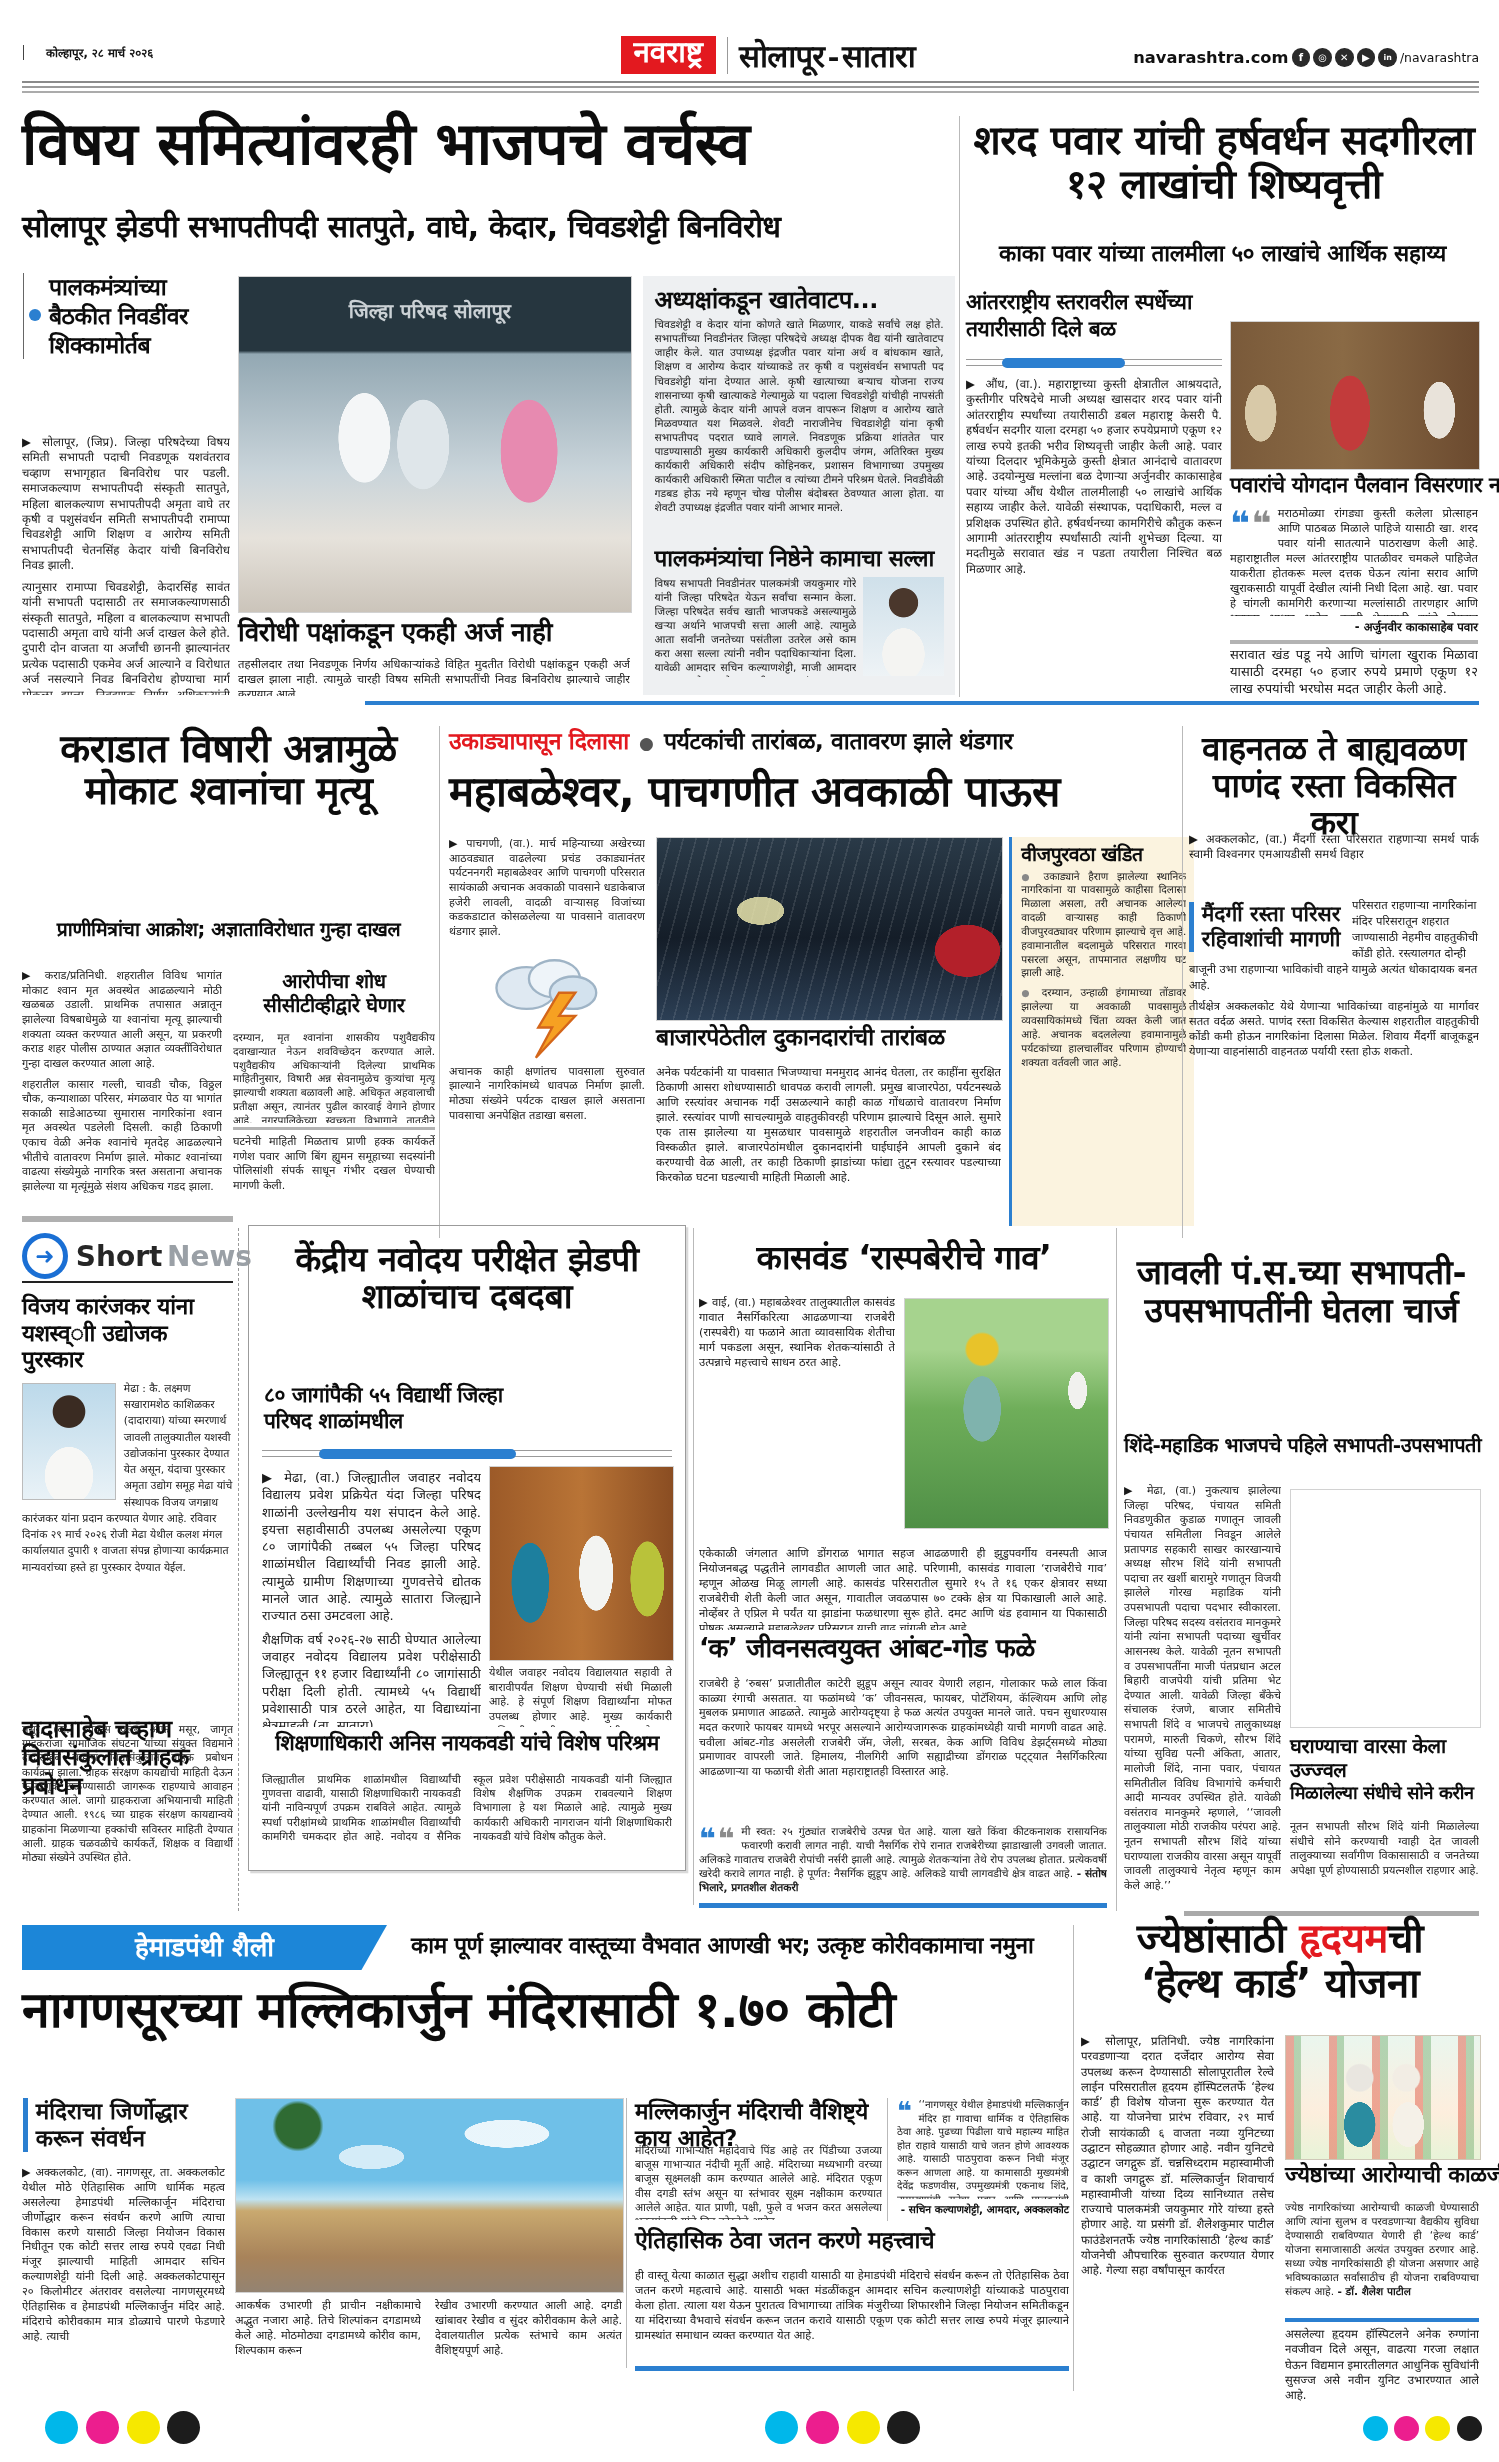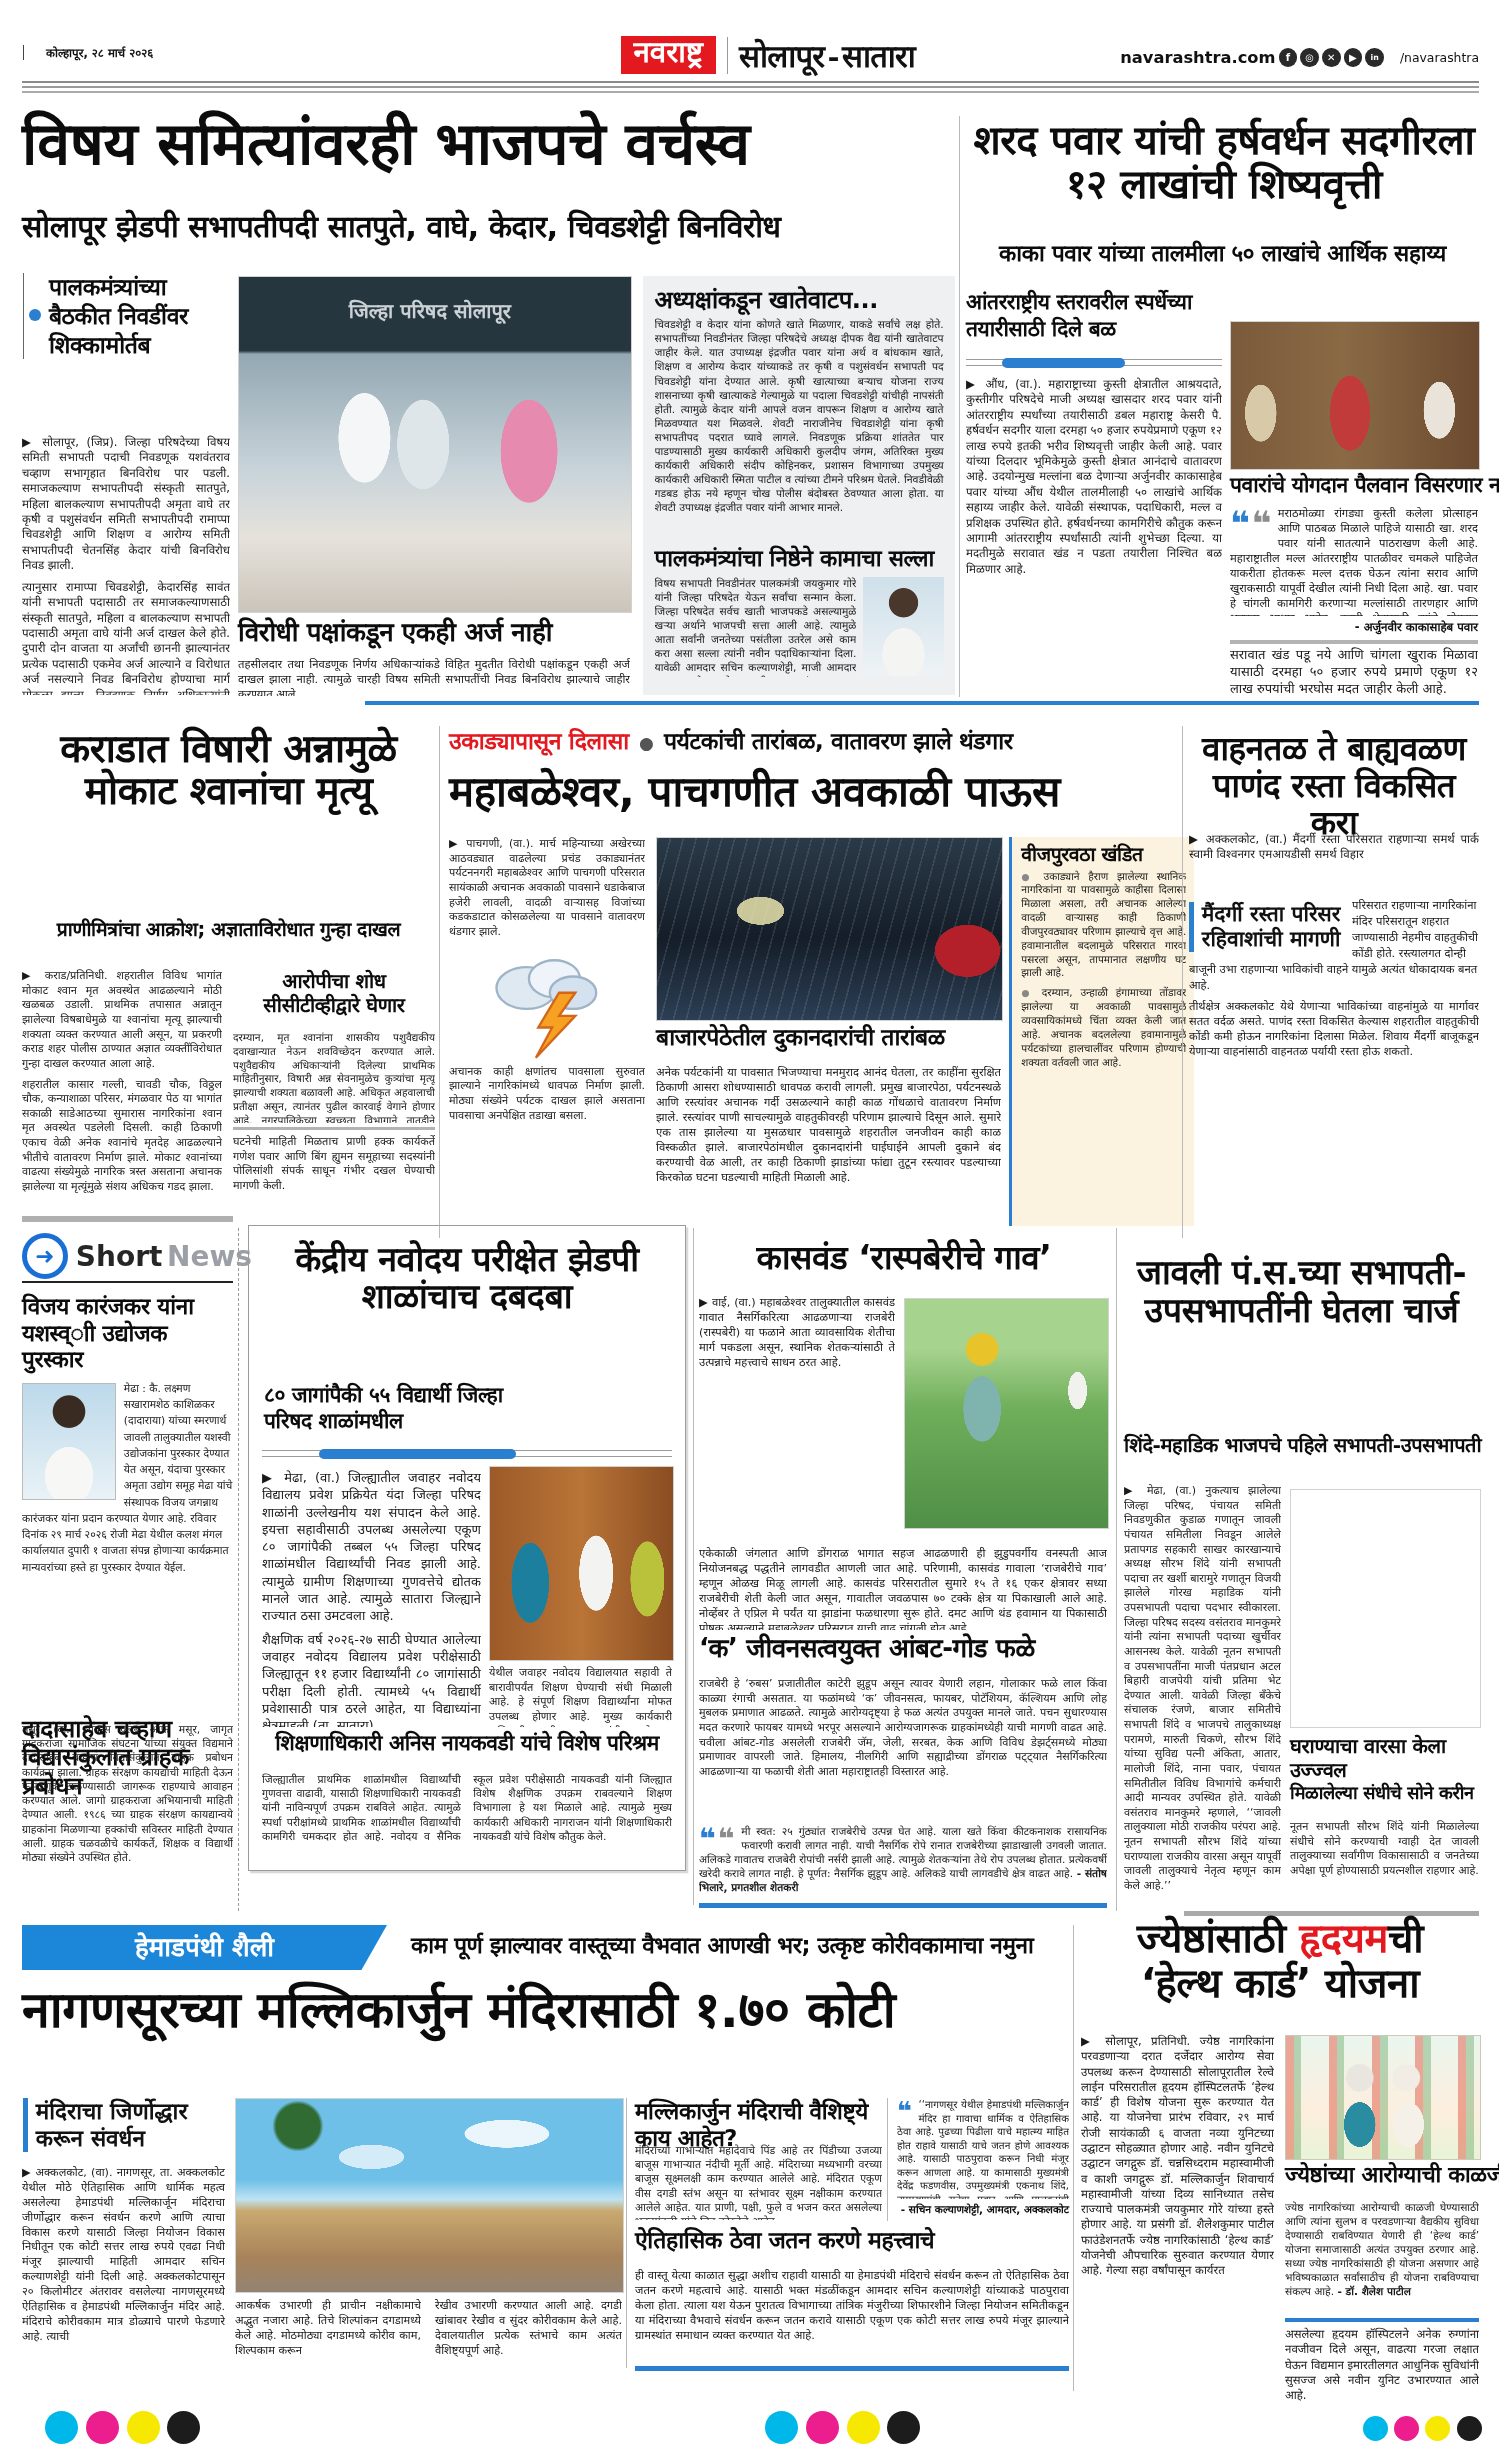--- a/index.html
+++ b/index.html
@@ -49,21 +49,21 @@
     <span style="font-weight:bold;font-size:31px;letter-spacing:-0.8px;">सोलापूर-सातारा</span>
   </div>
 
   <div class="abs" style="right:21px;top:48px;display:flex;align-items:center;font-size:16.3px;font-weight:bold;">
     <span>navarashtra.com</span>
     <span class="soc">f</span>
     <span class="soc">◎</span>
     <span class="soc">✕</span>
     <span class="soc">▶</span>
     <span class="soc" style="font-size:7.8px;">in</span>
-    <span style="font-size:12.4px;font-weight:normal;margin-left:16px;">/navarashtra</span>
+    <span style="font-size:12.4px;font-weight:normal;margin-left:3px;">/navarashtra</span>
   </div>
 
   <div class="hrule" style="left:22px;top:81px;width:1457px;height:2.3px;background:#8a8a8a;"></div>
   <div class="hrule" style="left:22px;top:86px;width:1457px;height:1.6px;background:#9a9a9a;"></div>
   <div class="hrule" style="left:22px;top:91px;width:1457px;height:1.6px;background:#ababab;"></div>
 
   <div class="abs hl" style="left:22px;top:113px;width:935px;font-size:59px;white-space:nowrap;">विषय समित्यांवरही भाजपचे वर्चस्व</div>
   <div class="abs hl" style="left:22px;top:211px;width:935px;font-size:30px;white-space:nowrap;">सोलापूर झेडपी सभापतीपदी सातपुते, वाघे, केदार, चिवडशेट्टी बिनविरोध</div>
 
   <div class="abs" style="left:23px;top:273px;width:200px;display:flex;gap:7.8px;border-left:1.6px solid #666;padding-left:4.7px;">

